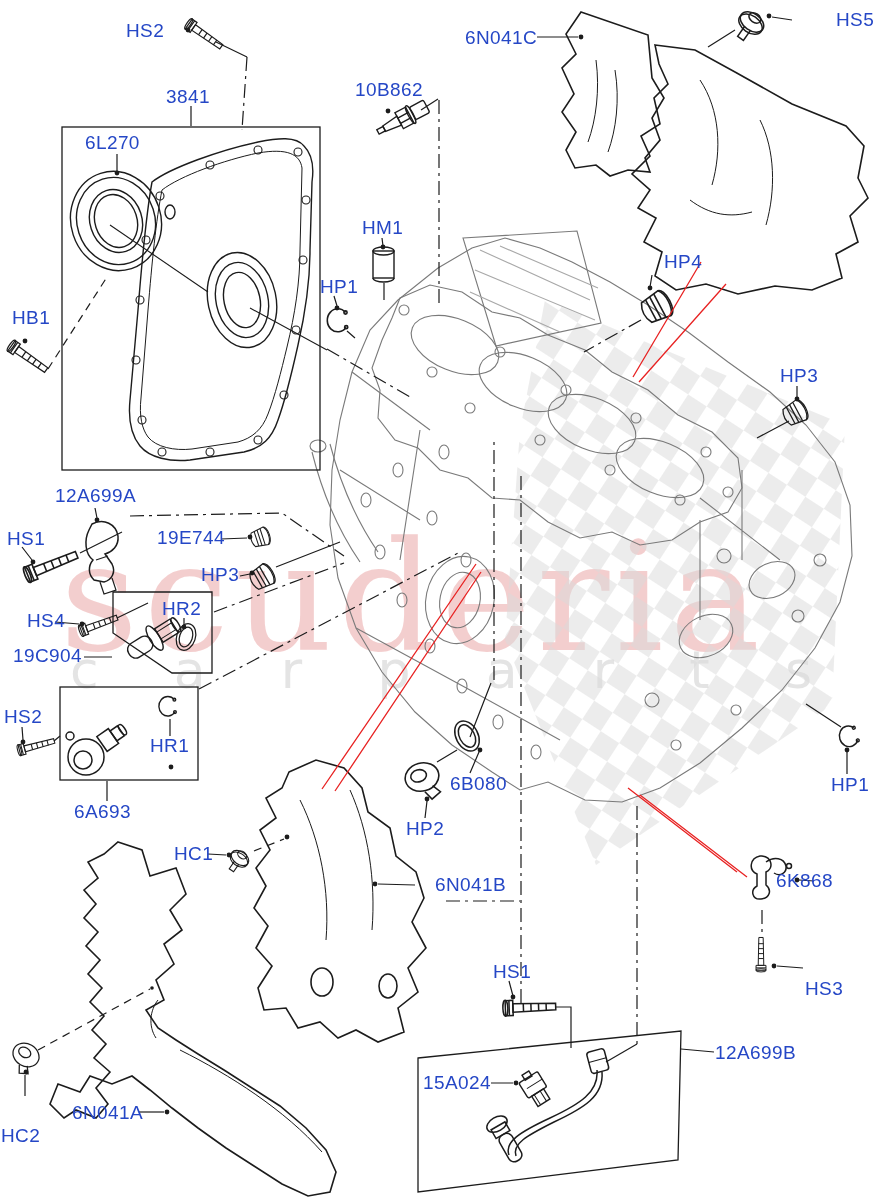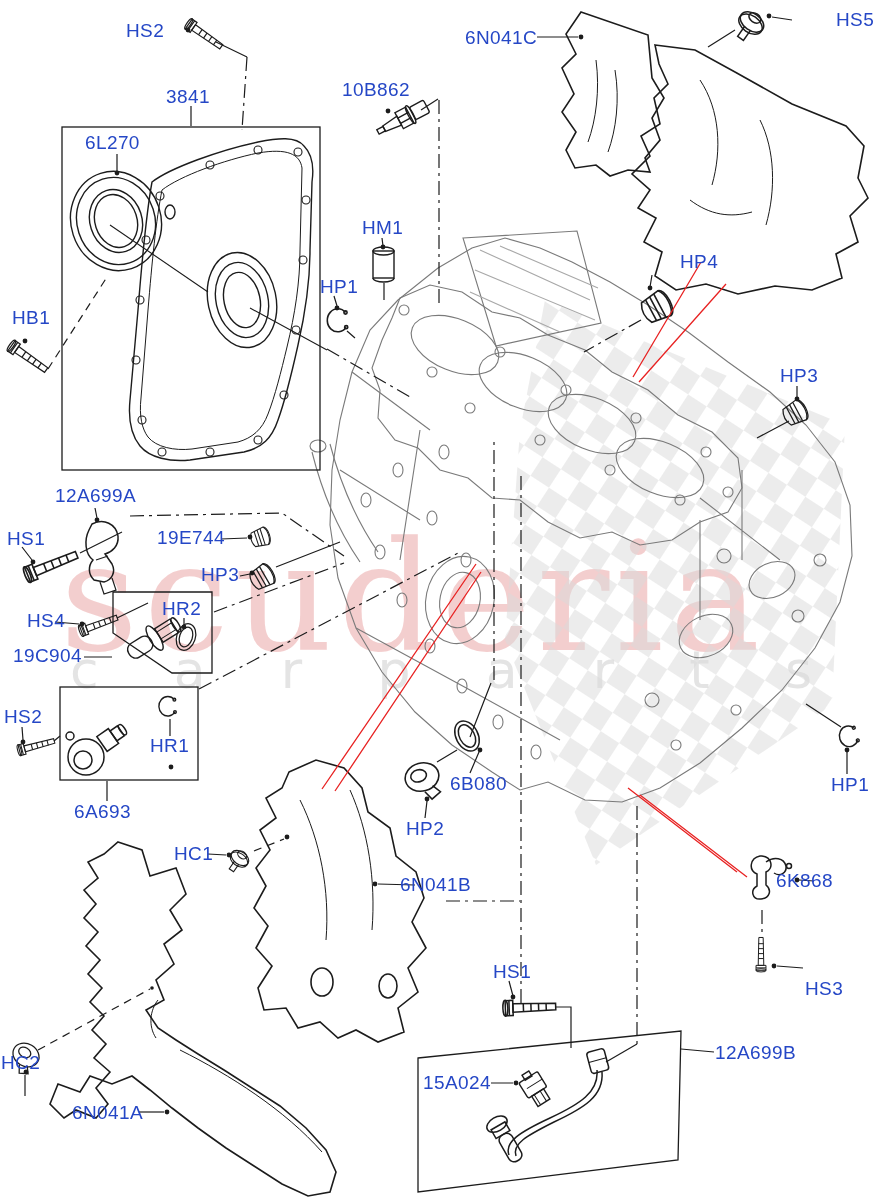--- a/index.html
+++ b/index.html
@@ -353,44 +353,44 @@
   <g stroke="#e82222" stroke-width="1.3" fill="none">
     <path d="M633,377 L701,262 M639,382 L726,284"></path>
     <path d="M322,789 L476,564 M335,791 L481,572"></path>
     <path d="M628,788 L737,872 M640,795 L747,877"></path>
   </g>
 </svg>
 
 <div class="lbl" style="left:126px;top:21px">HS2</div>
 <div class="lbl" style="left:166px;top:87px">3841</div>
 <div class="lbl" style="left:85px;top:133px">6L270</div>
-<div class="lbl" style="left:342px;top:80px">10B862</div>
+<div class="lbl" style="left:355px;top:80px">10B862</div>
 <div class="lbl" style="left:362px;top:218px">HM1</div>
 <div class="lbl" style="left:320px;top:277px">HP1</div>
 <div class="lbl" style="left:465px;top:28px">6N041C</div>
 <div class="lbl" style="left:836px;top:10px">HS5</div>
-<div class="lbl" style="left:680px;top:252px">HP4</div>
+<div class="lbl" style="left:664px;top:252px">HP4</div>
 <div class="lbl" style="left:780px;top:366px">HP3</div>
 <div class="lbl" style="left:12px;top:308px">HB1</div>
 <div class="lbl" style="left:55px;top:486px">12A699A</div>
 <div class="lbl" style="left:7px;top:529px">HS1</div>
 <div class="lbl" style="left:157px;top:528px">19E744</div>
 <div class="lbl" style="left:201px;top:565px">HP3</div>
 <div class="lbl" style="left:27px;top:611px">HS4</div>
 <div class="lbl" style="left:162px;top:599px">HR2</div>
 <div class="lbl" style="left:13px;top:646px">19C904</div>
 <div class="lbl" style="left:4px;top:707px">HS2</div>
 <div class="lbl" style="left:150px;top:736px">HR1</div>
 <div class="lbl" style="left:74px;top:802px">6A693</div>
 <div class="lbl" style="left:174px;top:844px">HC1</div>
-<div class="lbl" style="left:400px;top:875px">6N041B</div>
+<div class="lbl" style="left:435px;top:875px">6N041B</div>
 <div class="lbl" style="left:450px;top:774px">6B080</div>
 <div class="lbl" style="left:406px;top:819px">HP2</div>
 <div class="lbl" style="left:831px;top:775px">HP1</div>
 <div class="lbl" style="left:776px;top:871px">6K868</div>
 <div class="lbl" style="left:805px;top:979px">HS3</div>
 <div class="lbl" style="left:493px;top:962px">HS1</div>
 <div class="lbl" style="left:715px;top:1043px">12A699B</div>
 <div class="lbl" style="left:423px;top:1073px">15A024</div>
-<div class="lbl" style="left:1px;top:1053px">HC2</div>
+<div class="lbl" style="left:1px;top:1126px">HC2</div>
 <div class="lbl" style="left:72px;top:1103px">6N041A</div>
 
 </div>
 
 </body></html>

